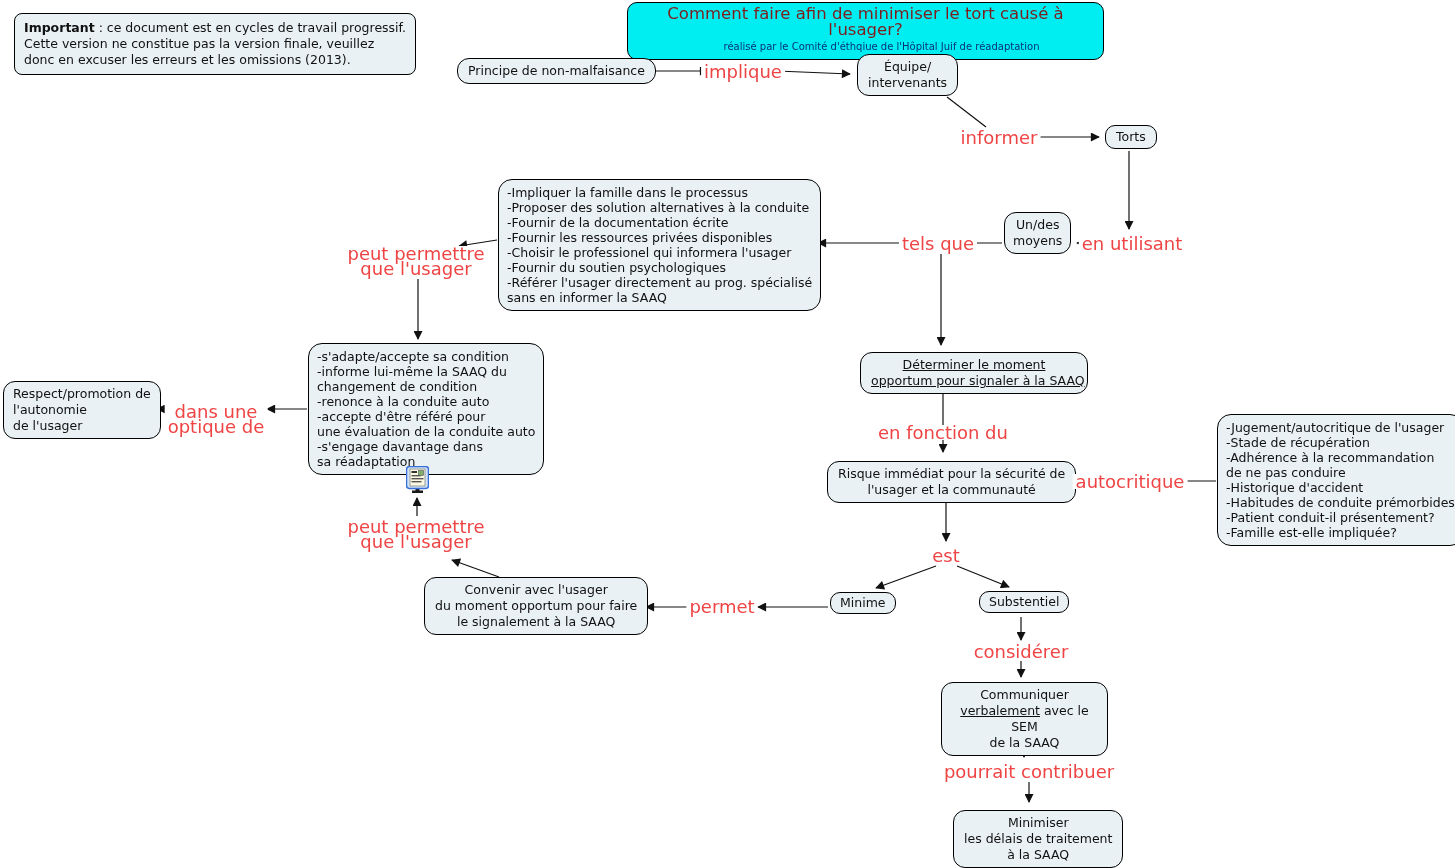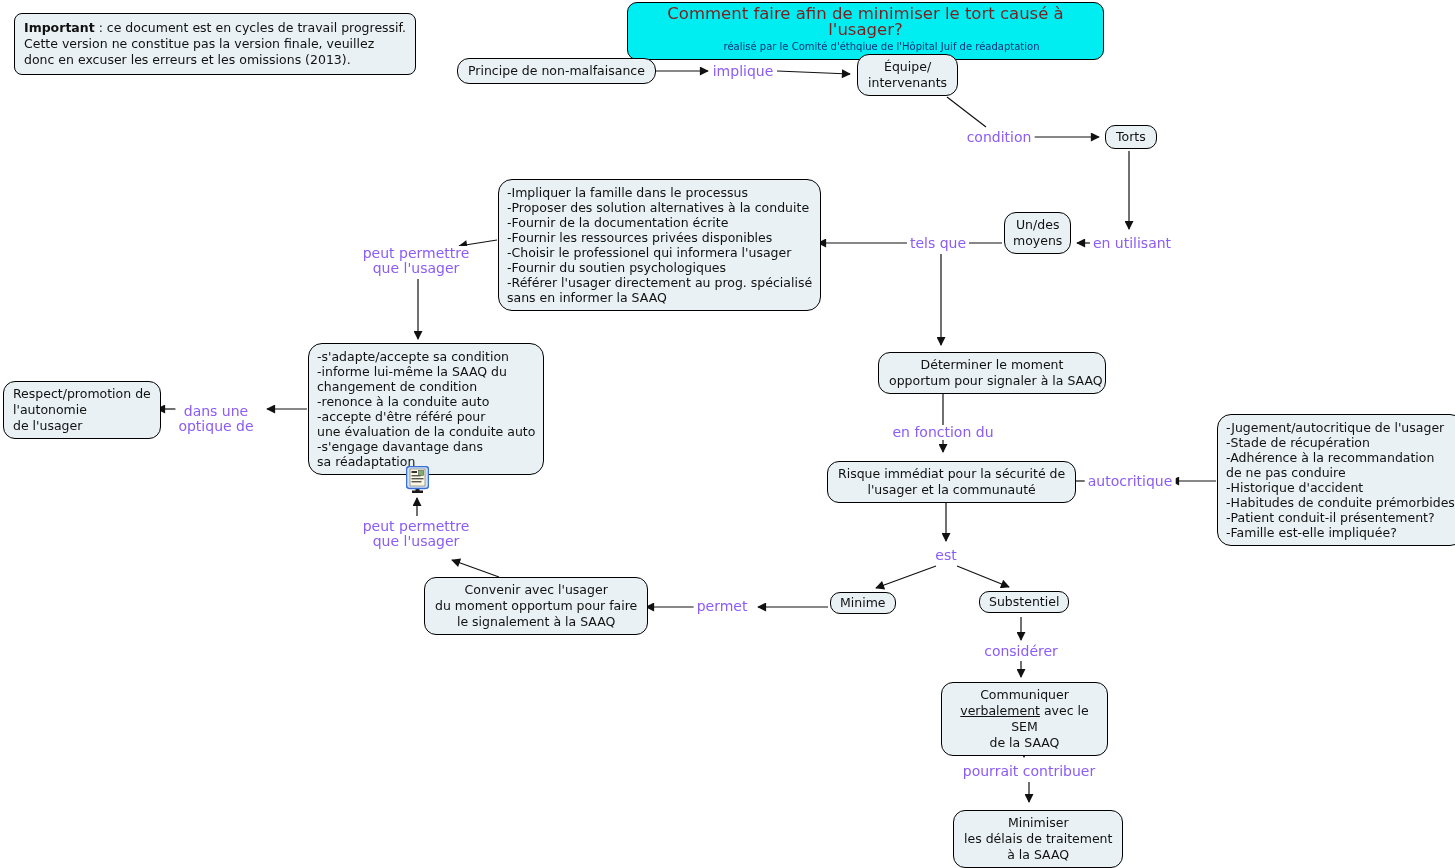--- a/index.html
+++ b/index.html
@@ -5,41 +5,41 @@
   html,body{margin:0;padding:0;background:#ffffff;}
   .canvas{position:relative;width:1455px;height:868px;background:#ffffff;
           font-family:"DejaVu Sans",sans-serif;overflow:hidden;}
   .edges{position:absolute;left:0;top:0;z-index:1;}
   .node{position:absolute;z-index:2;background:#e9f1f4;border:1px solid #000;
         border-radius:12px;padding:4px 10px;font-size:12.5px;line-height:16px;
         color:#111;white-space:pre;text-align:center;box-sizing:border-box;}
   .node.left{text-align:left;}
   .node.list{border-radius:14px;padding:5px 8px;line-height:15px;}
   .label{position:absolute;z-index:3;transform:translateX(-50%);background:#fff;
-         padding:0 3px;font-size:14px;line-height:15px;color:#8b5cf6;
+         padding:0 3px;font-size:18px;line-height:15px;color:#ef4444;
          white-space:pre;text-align:center;}
   .u{text-decoration:underline;}
 
   #box-title{left:627px;top:2px;width:477px;background:#00eef2;border:1px solid #000;
              border-radius:10px;padding:3px 0 4px;white-space:normal;}
   .title-h{font-size:16.5px;color:#7f1d1d;}
   .title-s{font-size:10px;color:#083376;margin-top:1px;padding-left:32px;}
 
   #box-important{left:14px;top:13px;border-radius:8px;padding:6px 9px;
                  font-size:12.5px;line-height:16px;}
   #box-important b{font-weight:bold;}
 
   #node-principe{left:457px;top:58px;}
   #node-equipe{left:857px;top:54px;}
   #node-torts{left:1105px;top:125px;padding:3px 10px;border-radius:10px;}
   #node-moyens{left:1004px;top:212px;padding:4px 8px;}
   #node-moyens-list{left:498px;top:179px;}
   #node-adaptation{left:308px;top:343px;}
   #node-respect{left:3px;top:381px;padding:4px 9px;}
-  #node-determiner{left:878px;top:352px;width:228px;}
+  #node-determiner{left:860px;top:352px;width:228px;text-decoration:underline;}
   #node-risque{left:827px;top:461px;}
   #node-facteurs{left:1217px;top:414px;}
   #node-minime{left:830px;top:592px;padding:2px 9px;border-radius:10px;}
   #node-substentiel{left:979px;top:591px;padding:2px 9px;border-radius:10px;}
   #node-convenir{left:424px;top:577px;}
   #node-communiquer{left:941px;top:682px;white-space:normal;width:167px;padding:4px 6px;}
   #node-minimiser{left:953px;top:810px;}
 
   #lbl-implique{left:743px;top:64px;}
   #lbl-minimise{left:999px;top:130px;}
@@ -155,21 +155,21 @@
 
   <div class="node" id="node-convenir">Convenir avec l'usager
 du moment opportum pour faire
 le signalement à la SAAQ</div>
 
   <div class="node" id="node-minimiser">Minimiser
 les délais de traitement
 à la SAAQ</div>
 
   <div class="label" id="lbl-implique">implique</div>
-  <div class="label" id="lbl-minimise">condition</div>
+  <div class="label" id="lbl-minimise">informer</div>
   <div class="label" id="lbl-en-utilisant">en utilisant</div>
   <div class="label" id="lbl-tels-que">tels que</div>
   <div class="label" id="lbl-peut-permettre-1">peut permettre
 que l'usager</div>
   <div class="label" id="lbl-dans-une-optique">dans une
 optique de</div>
   <div class="label" id="lbl-en-fonction-du">en fonction du</div>
   <div class="label" id="lbl-influencent">autocritique</div>
   <div class="label" id="lbl-est">est</div>
   <div class="label" id="lbl-permet">permet</div>

